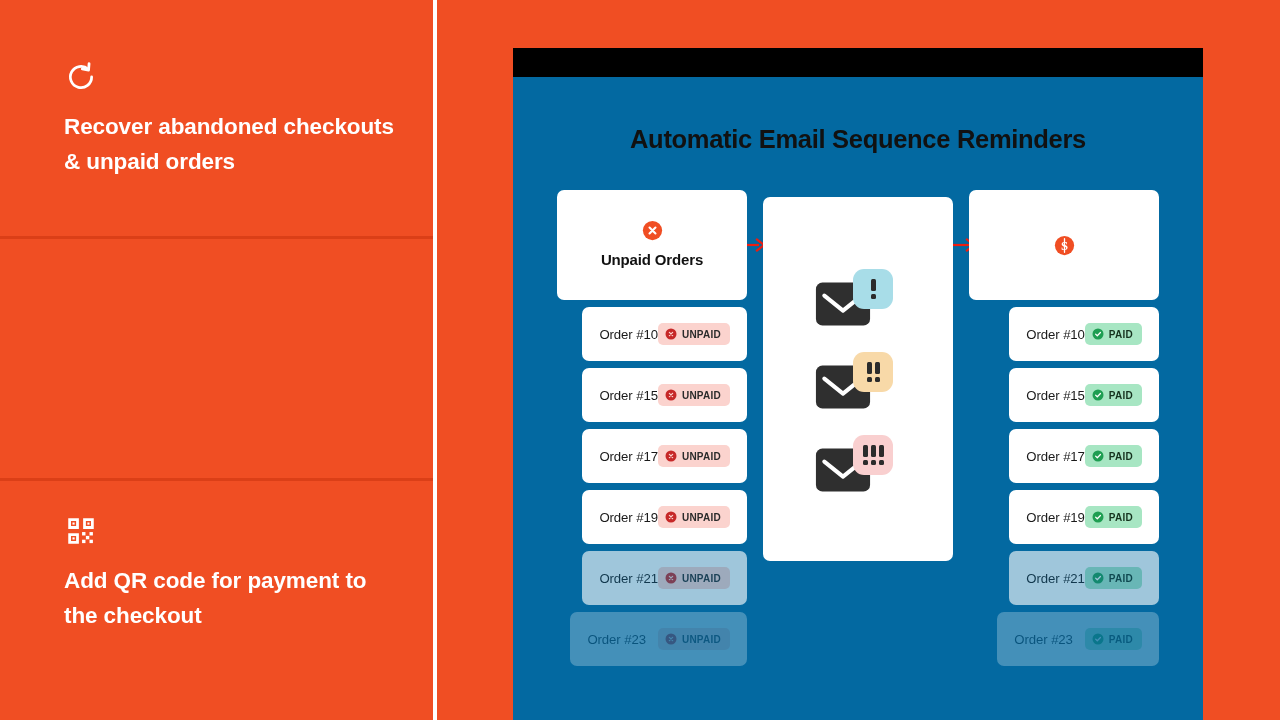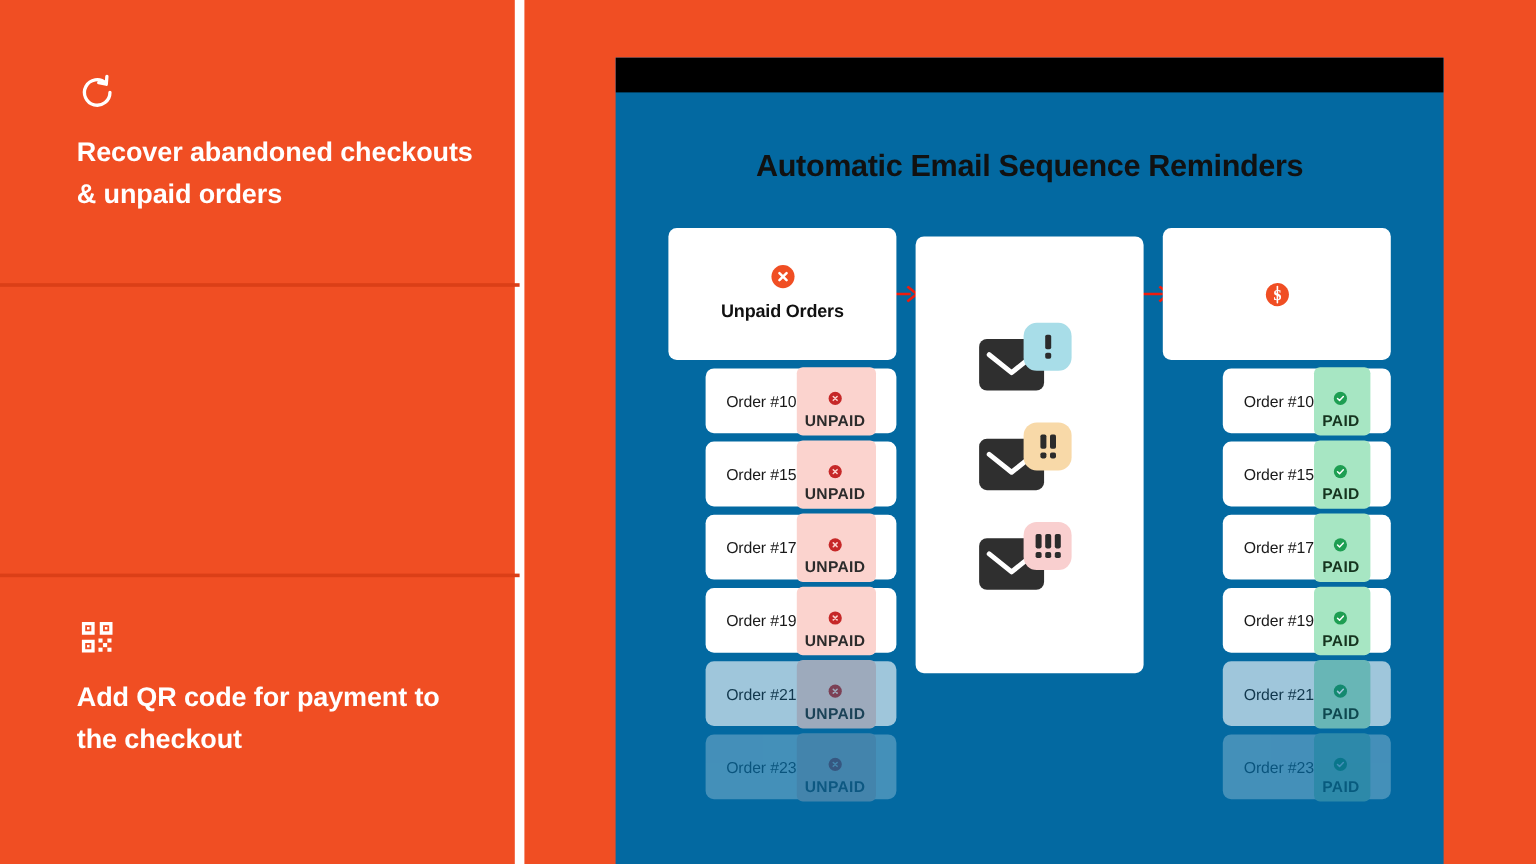--- a/index.html
+++ b/index.html
@@ -22,21 +22,21 @@
     background: #F04E23;
   }
 
   
   #sidebar {
     position: absolute;
     left: 0; top: 0;
     width: 437px;
     height: 720px;
     background: #F04E23;
-    border-right: 8px solid #ffffff;
+    border-right: 4px solid #ffffff;
   }
 
   .feature {
     position: absolute;
     left: 0;
     width: 433px;
     padding-left: 64px;
     padding-right: 30px;
   }
 
@@ -163,36 +163,35 @@
     font-size: 13.2px;
     color: #1A1A1A;
     letter-spacing: -0.1px;
   }
 
   .badge {
     display: inline-flex;
     align-items: center;
     gap: 5px;
     border-radius: 5px;
-    padding: 20px 9px 5px 7px;
-    font-size: 13px;
+    padding: 5px 9px 5px 7px;
+    font-size: 10px;
     font-weight: bold;
     letter-spacing: 0.25px;
-    flex-direction: column;
   }
 
   .badge-icon { width: 12px; height: 12px; flex: 0 0 12px; }
   .badge-icon svg { display: block; width: 100%; height: 100%; }
 
   .badge-unpaid { background: #FBD3CE; color: #2B2B2B; }
   .badge-paid   { background: #A7E6C3; color: #16341F; }
 
   
   .fade-1 { opacity: 0.62; }
-  .fade-2 { opacity: 0.26; }
+  .fade-2 { opacity: 0.26; gap: 12px; }
 
   
   .mid-panel {
     margin-top: 7px;
     background: #FFFFFF;
     border-radius: 7px;
     height: 364px;
     display: flex;
     flex-direction: column;
     align-items: center;

